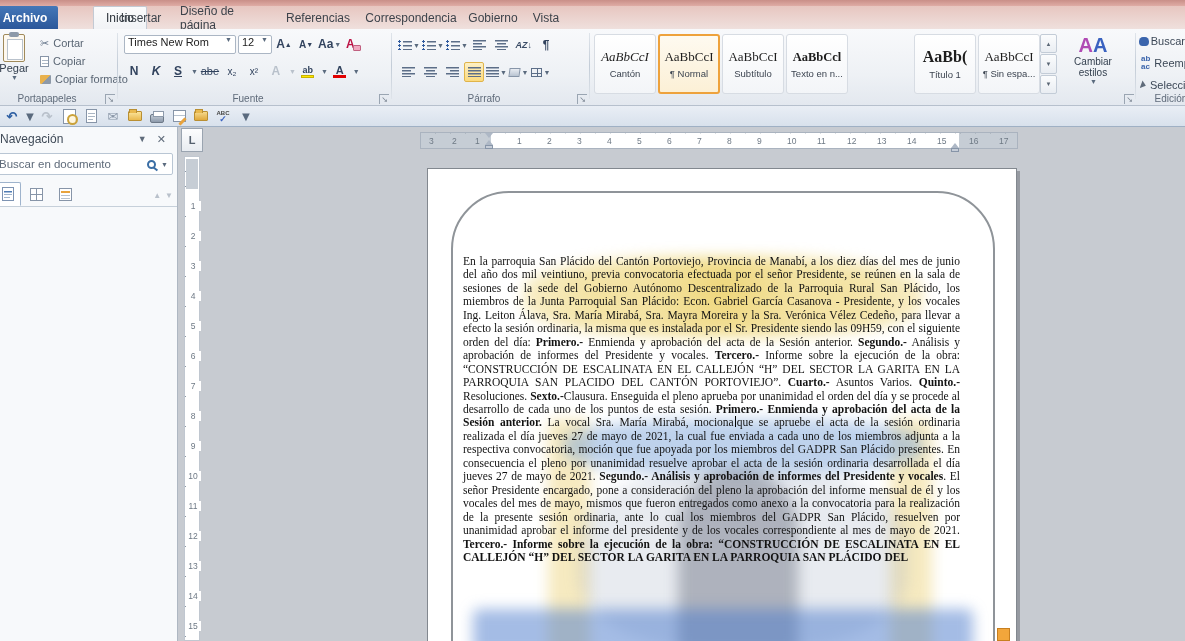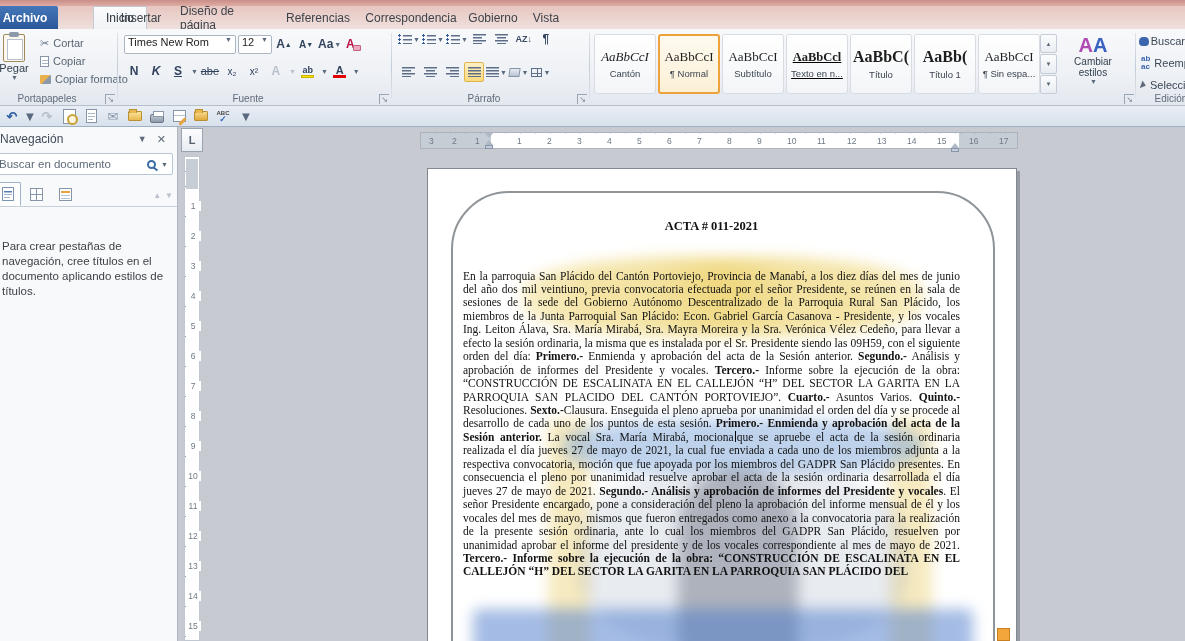--- a/index.html
+++ b/index.html
@@ -272,21 +272,21 @@
             </span>
         </span>
           <span class="arrw">▼</span>
       </div>
       <div class="glabel">Fuente</div>
       <div class="glaunch">↘</div>
       <div class="gsep" style="left:273px;"></div>
     </div>
 
     <div class="rgroup" id="grp-para">
-      <div class="frow" style="top:0;">
+      <div class="frow" style="top:6px;font-style:italic;">
         <span class="rbtn">
             <span class="ic-list"></span>
             <span class="arrw">▼</span>
           </span>
         <span class="rbtn">
             <span class="ic-list"></span>
             <span class="arrw">▼</span>
           </span>
         <span class="rbtn">
             <span class="ic-list"></span>
@@ -338,27 +338,23 @@
         <span class="slabel">Cantón</span>
       </div>
       <div class="stylebox sel" style="left:68px;">
         <span class="prev">AaBbCcI</span>
         <span class="slabel">¶ Normal</span>
       </div>
       <div class="stylebox" style="left:132px;">
         <span class="prev">AaBbCcI</span>
         <span class="slabel">Subtítulo</span>
       </div>
-      <div class="stylebox" style="left:196px;text-decoration:underline;">
+      <div class="stylebox" style="left:196px;">
         <span class="prev" style="font-weight:bold;font-size:12.5px;">AaBbCcl</span>
         <span class="slabel">Texto en n...</span>
-      </div>
-      <div class="stylebox" style="left:260px;">
-        <span class="prev big">AaBbC(</span>
-        <span class="slabel">Título</span>
       </div>
       <div class="stylebox" style="left:324px;">
         <span class="prev big">AaBb(</span>
         <span class="slabel">Título 1</span>
       </div>
       <div class="stylebox" style="left:388px;">
         <span class="prev">AaBbCcI</span>
         <span class="slabel">¶ Sin espa...</span>
       </div>
       <div class="gal-arrows">
@@ -444,21 +440,20 @@
           </div>
         <div class="ntab">
             <span class="nt-res"></span>
           </div>
         <div class="nav-updown">
           <span>▲</span>
           <span>▼</span>
         </div>
       </div>
       <div id="nav-body">
-        <p>Para crear pestañas de navegación, cree títulos en el documento aplicando estilos de títulos.</p>
       </div>
     </div>
 
     <div id="lbox">
         <span>L</span>
       </div>
     <div id="vruler">
       <div class="vmargin"></div>
     <span class="vnum" style="top: 44px;">1</span>
         <span class="vnum" style="top: 74px;">2</span>
@@ -516,21 +511,20 @@
       <div class="wm" style="left:462px;top:250px;width:42px;height:360px;background:rgba(230,196,74,.35);border-radius:8px;"></div>
       <div class="wm" style="left:135px;top:250px;width:360px;height:55px;background:rgba(126,166,218,.5);"></div>
       <div class="wm" style="left:150px;top:300px;width:330px;height:180px;background:rgba(150,165,185,.22);"></div>
       <div class="wm" style="left:250px;top:300px;width:120px;height:310px;background:rgba(80,88,104,.38);border-radius:60px 60px 0 0;"></div>
       <div class="wm" style="left:45px;top:440px;width:500px;height:46px;background:rgba(74,121,204,.5);border-radius:6px;"></div>
 
       <div id="frame"></div>
 
       <div id="doc-text">
         <div id="doc-title">
-          <div>ACTA # 011-2021</div>
         </div>
         <div id="doc-body"><span>En la parroquia San Plácido del Cantón Portoviejo, Provincia de Manabí, a los diez días del mes de junio del año dos mil veintiuno, previa convocatoria efectuada por el señor Presidente, se reúnen en la sala de sesiones de la sede del Gobierno Autónomo Descentralizado de la Parroquia Rural San Plácido, los miembros de la Junta Parroquial San Plácido: Econ. Gabriel García Casanova - Presidente, y los vocales Ing. Leiton Álava, Sra. María Mirabá, Sra. Mayra Moreira y la Sra. Verónica Vélez Cedeño, para llevar a efecto la sesión ordinaria, la misma que es instalada por el Sr. Presidente siendo las 09H59, con el siguiente orden del día: </span><span class="rb">Primero.-</span><span> Enmienda y aprobación del acta de la Sesión anterior. </span><span class="rb">Segundo.-</span><span> Análisis y aprobación de informes del Presidente y vocales. </span><span class="rb">Tercero.-</span><span> Informe sobre la ejecución de la obra: “CONSTRUCCIÓN DE ESCALINATA EN EL CALLEJÓN “H” DEL SECTOR LA GARITA EN LA PARROQUIA SAN PLACIDO DEL CANTÓN PORTOVIEJO”. </span><span class="rb">Cuarto.-</span><span> Asuntos Varios. </span><span class="rb">Quinto.-</span><span>Resoluciones. </span><span class="rb">Sexto.-</span><span>Clausura. Enseguida el pleno aprueba por unanimidad el orden del día y se procede al desarrollo de cada uno de los puntos de esta sesión. </span><span class="rb">Primero.- Enmienda y aprobación del acta de la Sesión anterior.</span><span> La vocal Sra. María Mirabá, mociona</span><span class="caret"></span><span>que se apruebe el acta de la sesión ordinaria realizada el día jueves 27 de mayo de 2021, la cual fue enviada a cada uno de los miembros adjunta a la respectiva convocatoria, moción que fue apoyada por los miembros del GADPR San Plácido presentes. En consecuencia el pleno por unanimidad resuelve aprobar el acta de la sesión ordinaria desarrollada el día jueves 27 de mayo de 2021. </span><span class="rb">Segundo.- Análisis y aprobación de informes del Presidente y vocales</span><span>. El señor Presidente encargado, pone a consideración del pleno la aprobación del informe mensual de él y los vocales del mes de mayo, mismos que fueron entregados como anexo a la convocatoria para la realización de la presente sesión ordinaria, ante lo cual los miembros del GADPR San Plácido, resuelven por unanimidad aprobar el informe del presidente y de los vocales correspondiente al mes de mayo de 2021. </span><span class="rb">Tercero.-  Informe sobre la ejecución de la obra: “CONSTRUCCIÓN DE ESCALINATA EN EL CALLEJÓN “H” DEL SECTOR LA GARITA EN LA PARROQUIA SAN PLÁCIDO DEL</span></div>
       </div>
 
       <div id="obj-handle"></div>
     </div>
   </div>
 </div>
 
 </body></html>

